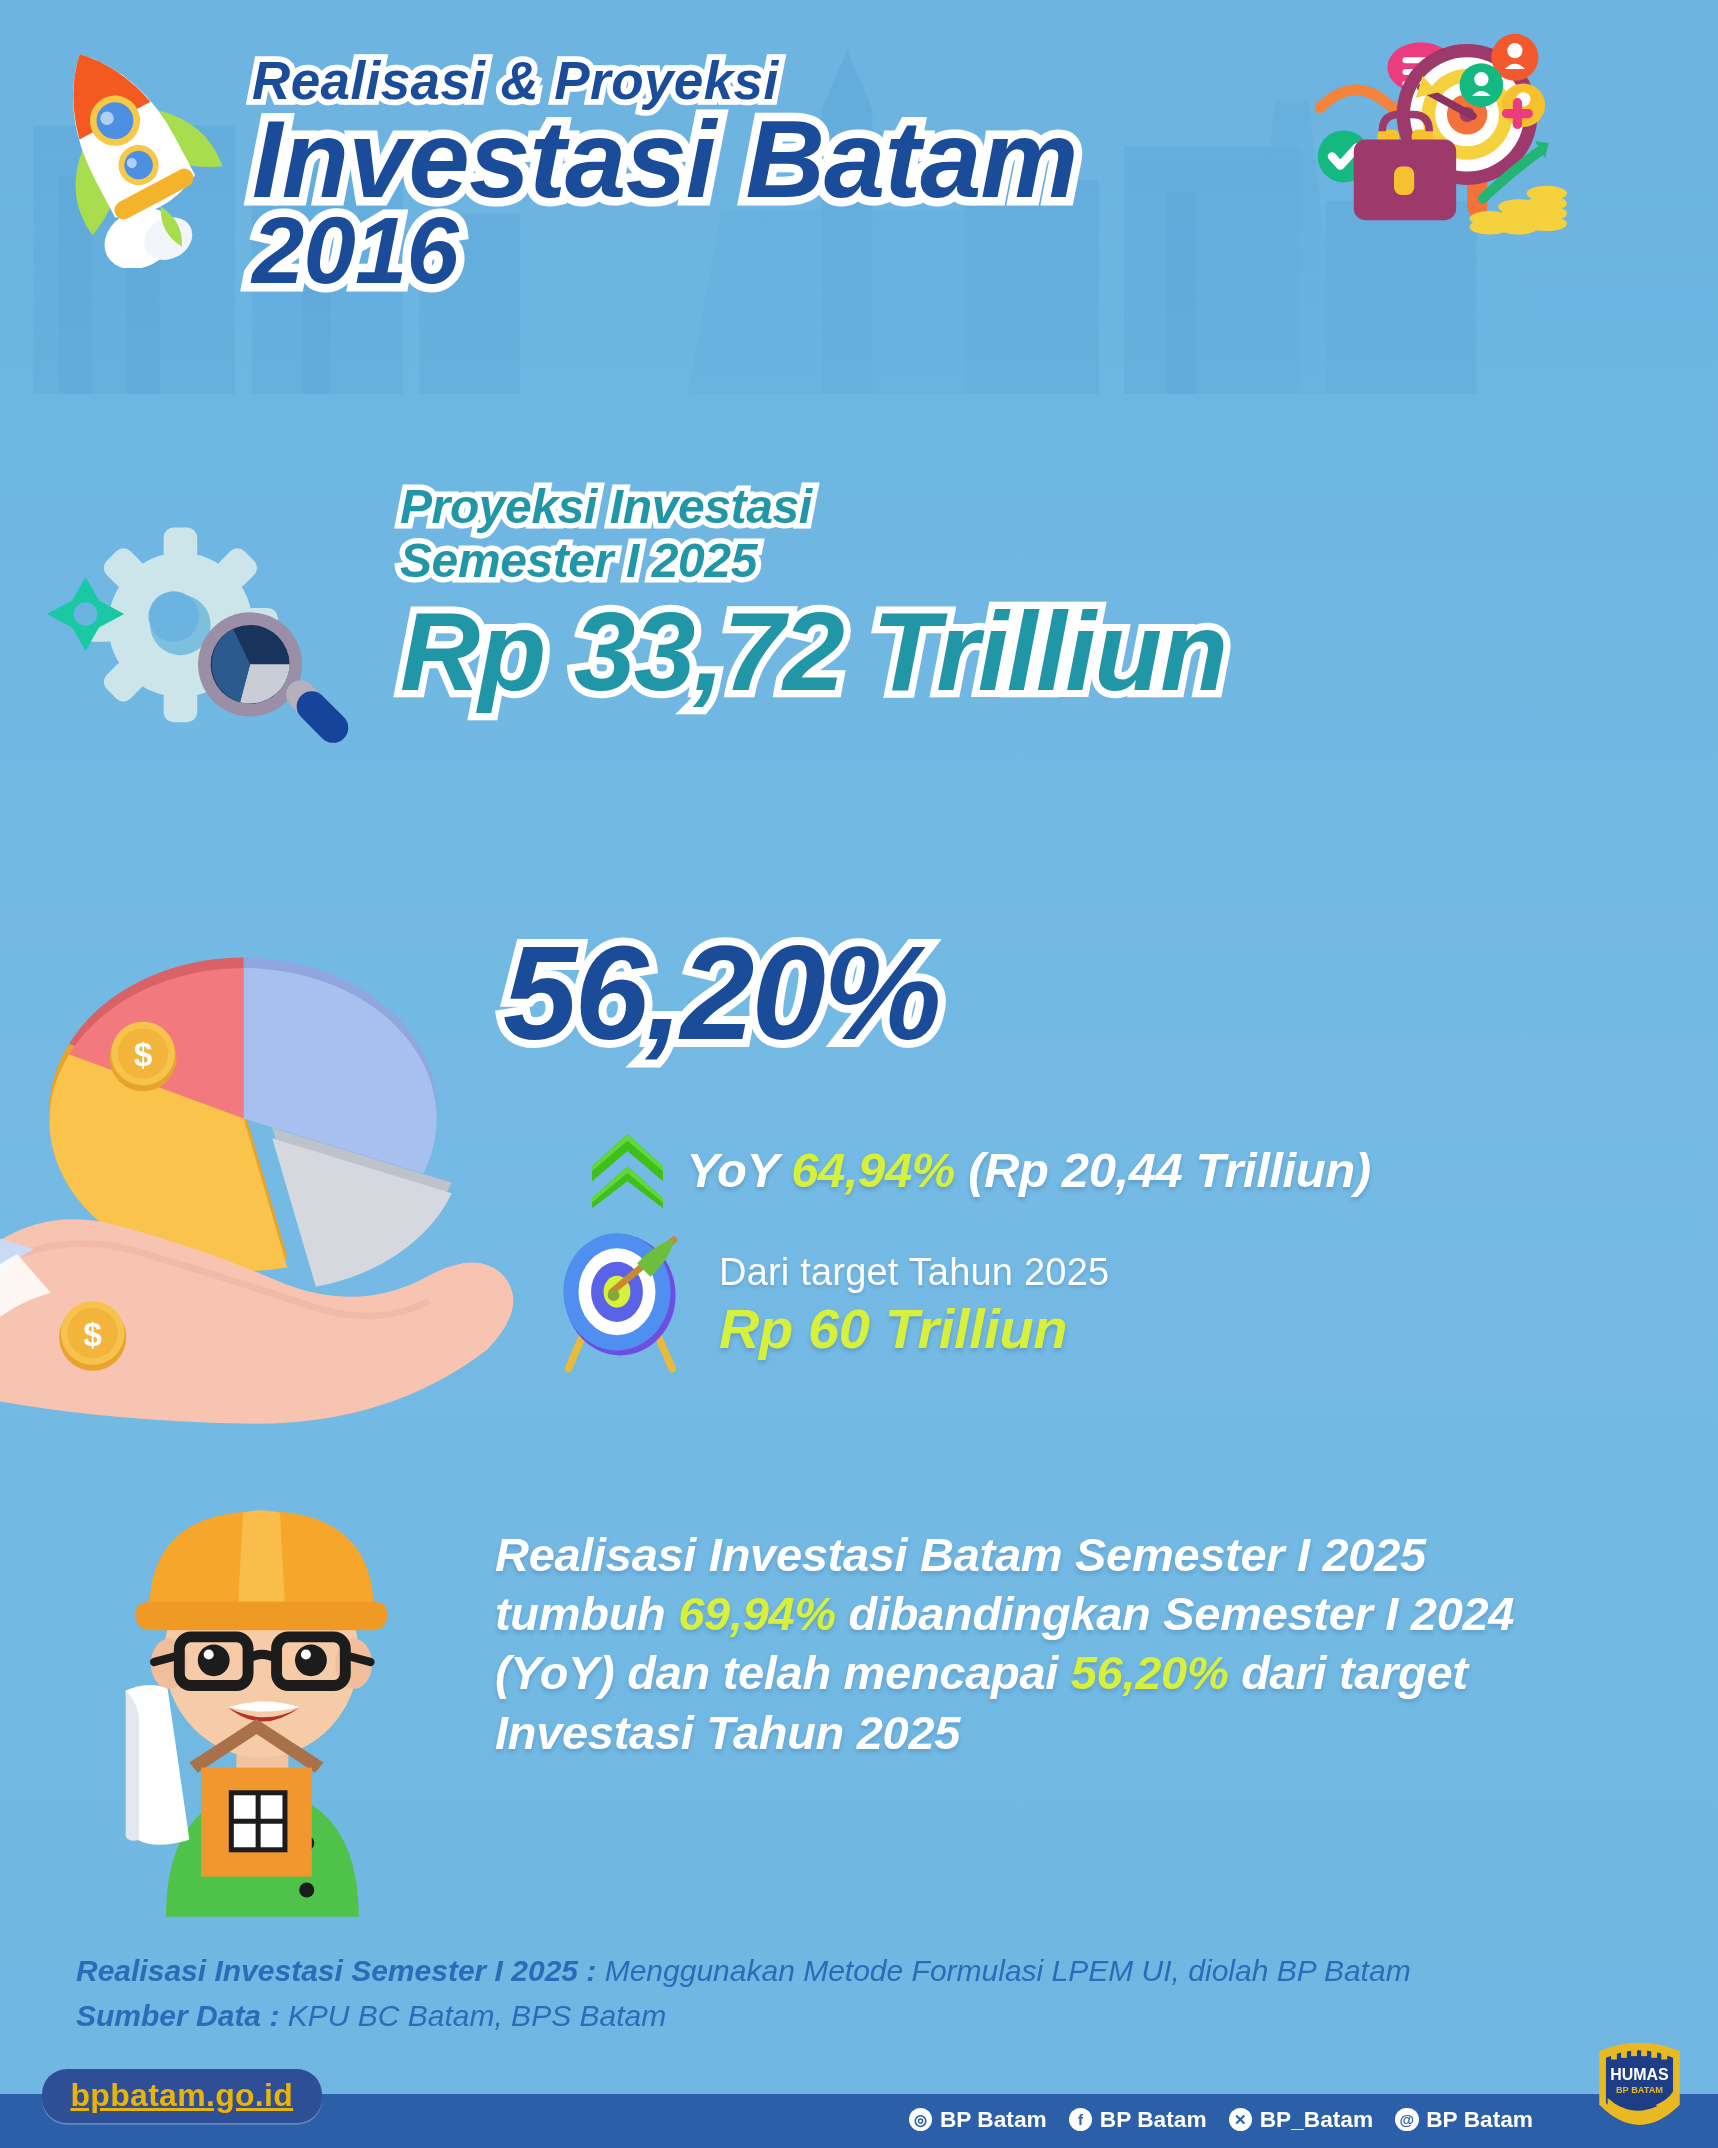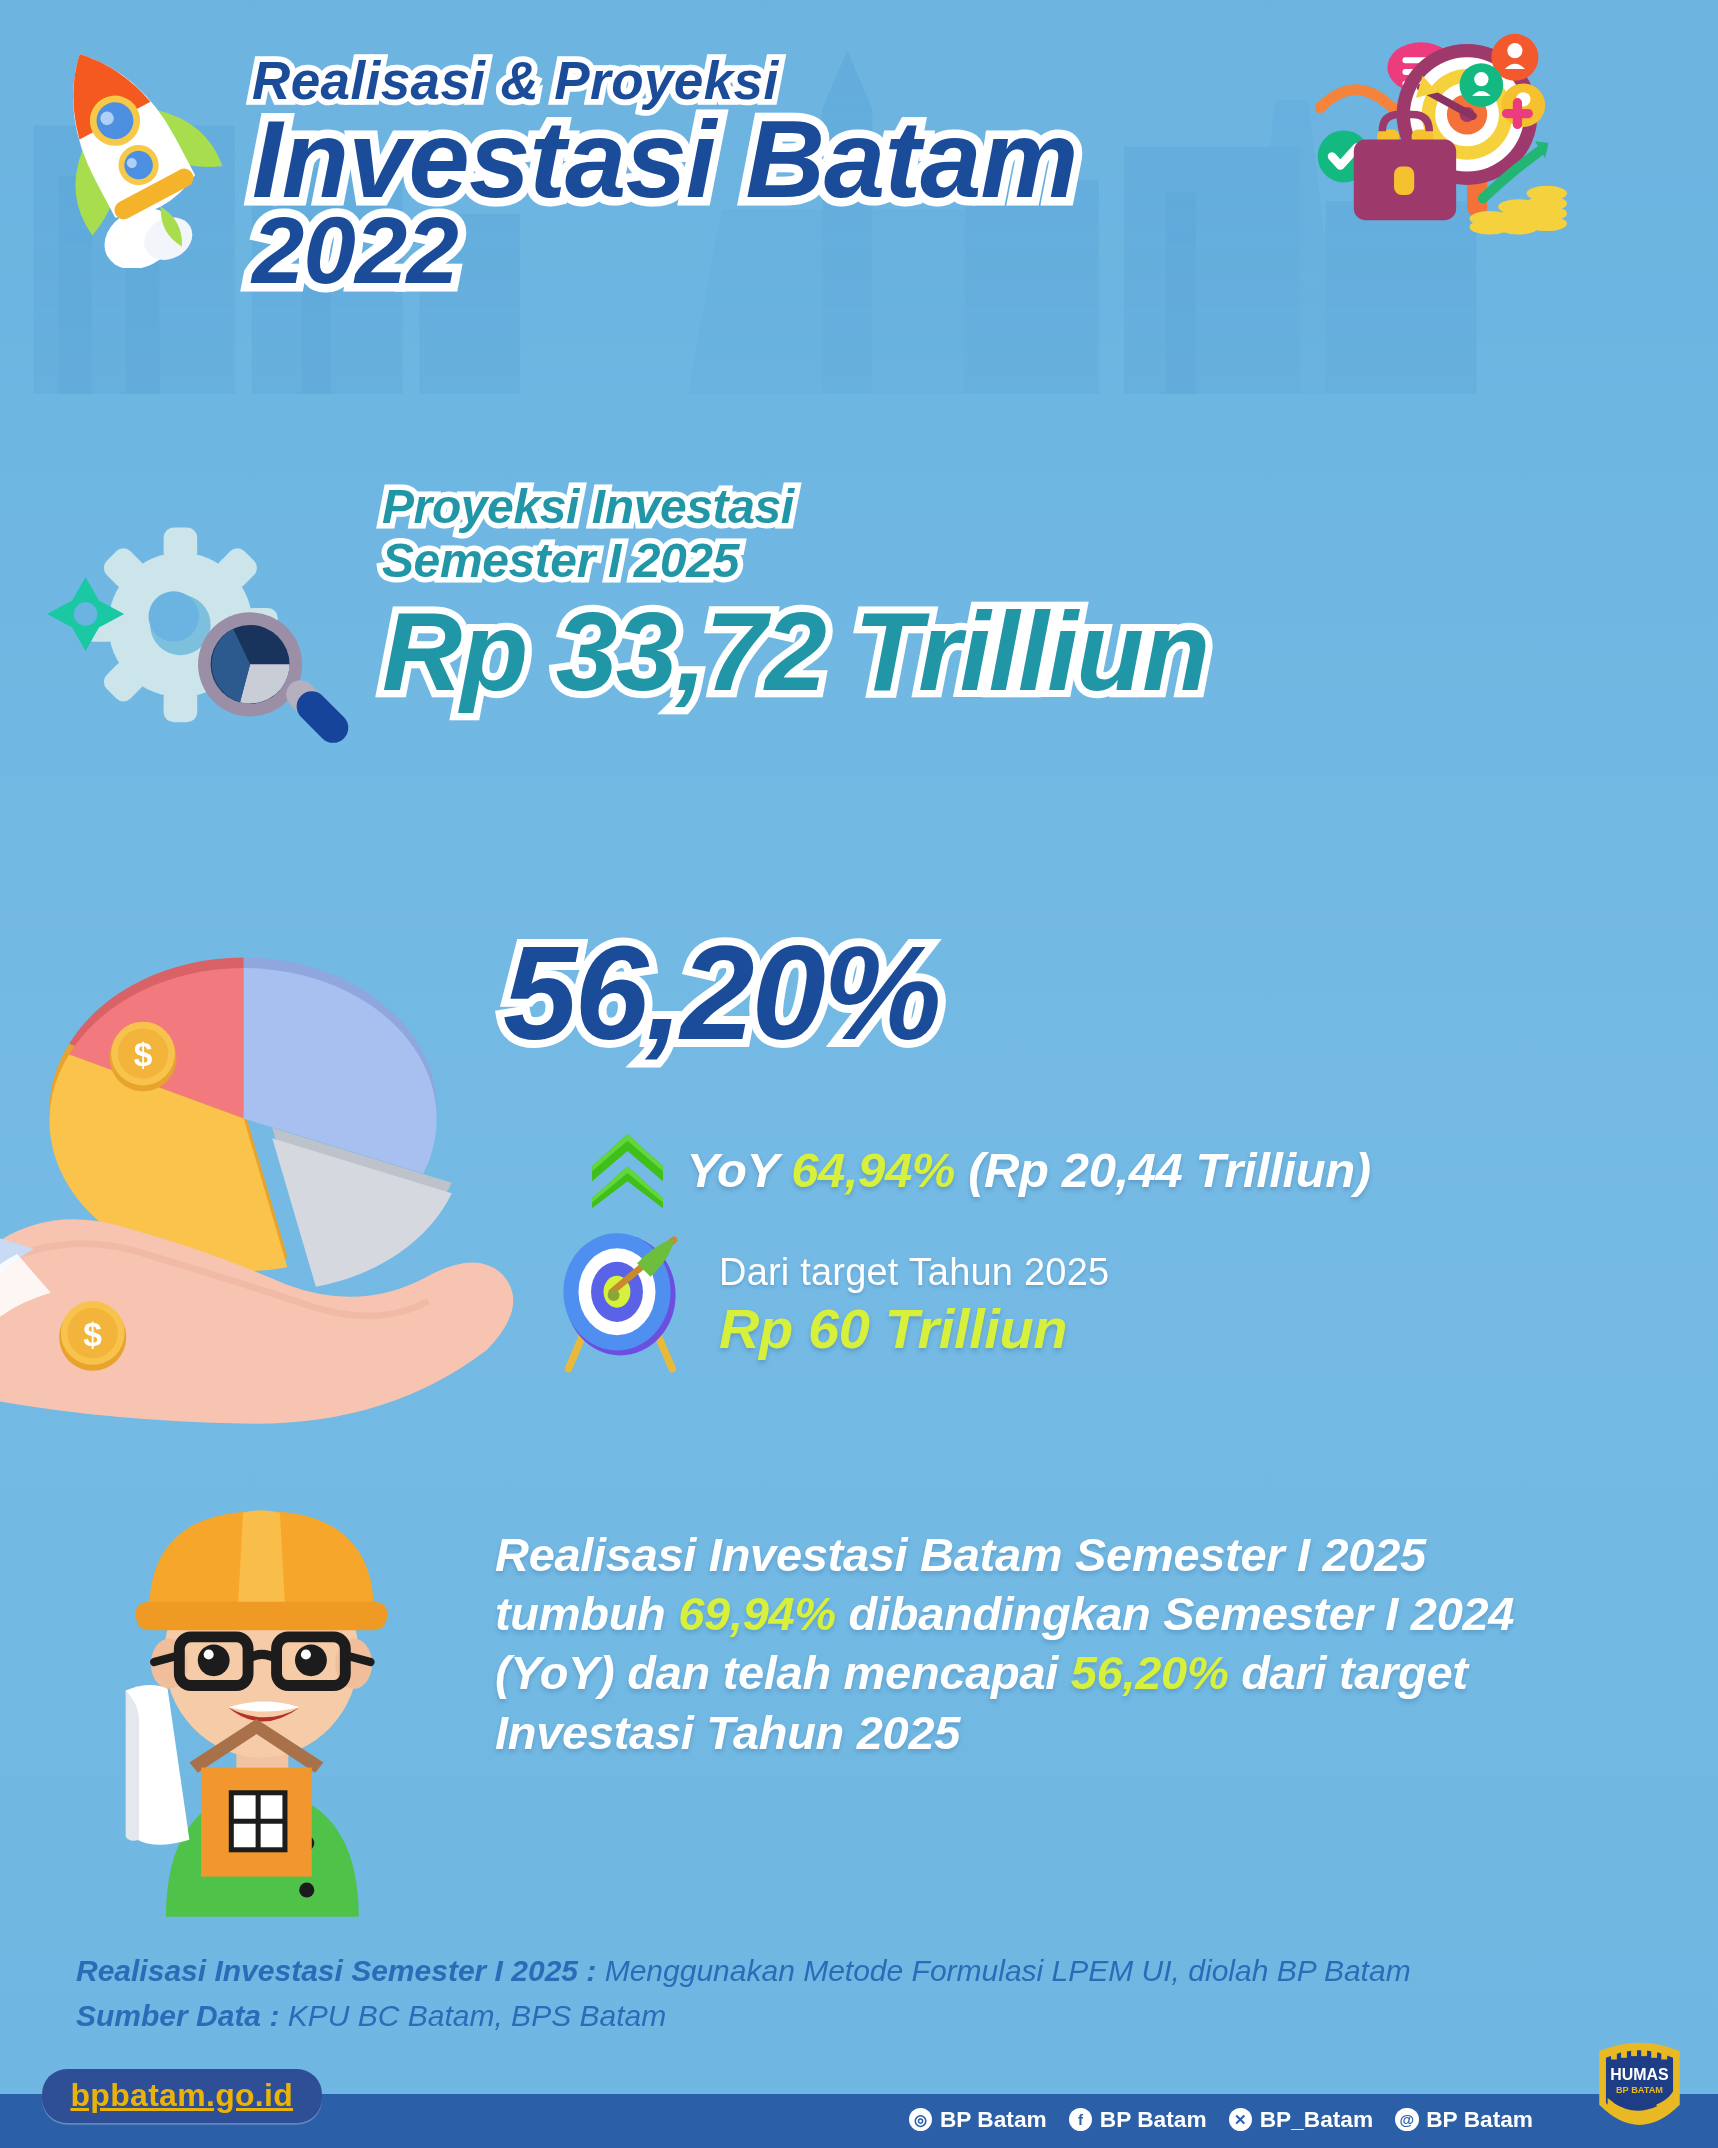--- a/index.html
+++ b/index.html
@@ -51,21 +51,21 @@
     margin-top:-5px;
   }
 
   
   .rocket { position:absolute; left:15px; top:25px; width:235px; height:243px; }
 
   
   .biz-icon { position:absolute; right:11.7px; top:6.7px; width:277px; height:235px; }
 
   
-  .projection { position:absolute; left:382px; top:480px; width:1175px; }
+  .projection { position:absolute; left:400px; top:480px; width:1175px; }
   .proj-label {
     font-size:48px; font-weight:800; font-style:italic;
     color:#2196A6; line-height:1.12; letter-spacing:-0.4px;
     -webkit-text-stroke:11px #FFFFFF;
     paint-order:stroke fill;
   }
   .proj-value {
     font-size:111px; font-weight:800; font-style:italic;
     color:#2196A6; line-height:1.05; letter-spacing:-1.7px;
     margin-top:6.7px;
@@ -209,21 +209,21 @@
         <circle cx="129" cy="101" r="8" fill="#BFDCFA" opacity=".85"></circle>
         <circle cx="136" cy="168" r="24" fill="#F7C948"></circle>
         <circle cx="136" cy="168" r="17" fill="#4D8FE0"></circle>
         <circle cx="130" cy="162" r="6" fill="#BFDCFA" opacity=".85"></circle>
       </g>
     </svg>
 
     <div class="title-block">
       <div class="kicker">Realisasi &amp; Proyeksi</div>
       <div class="title-main">Investasi Batam</div>
-      <div class="title-year">2022</div>
+      <div class="title-year">2016</div>
     </div>
 
     <svg class="biz-icon" viewBox="0 0 330 280" aria-hidden="true">
       <path d="M30 120 Q70 80 110 115 Q130 132 150 118" stroke="#F4833C" stroke-width="13" fill="none" stroke-linecap="round"></path>
       <path d="M142 110 l22 8 l-16 16 z" fill="#F4833C"></path>
       <ellipse cx="150" cy="72" rx="40" ry="30" fill="#EC3C7E"></ellipse>
       <path d="M134 96 l-4 20 l22 -14 z" fill="#EC3C7E"></path>
       <rect x="128" y="60" width="44" height="7" rx="3.5" fill="#FFFFFF"></rect>
       <rect x="128" y="74" width="44" height="7" rx="3.5" fill="#FFFFFF"></rect>
       <rect x="128" y="88" width="28" height="7" rx="3.5" fill="#FFFFFF"></rect>

